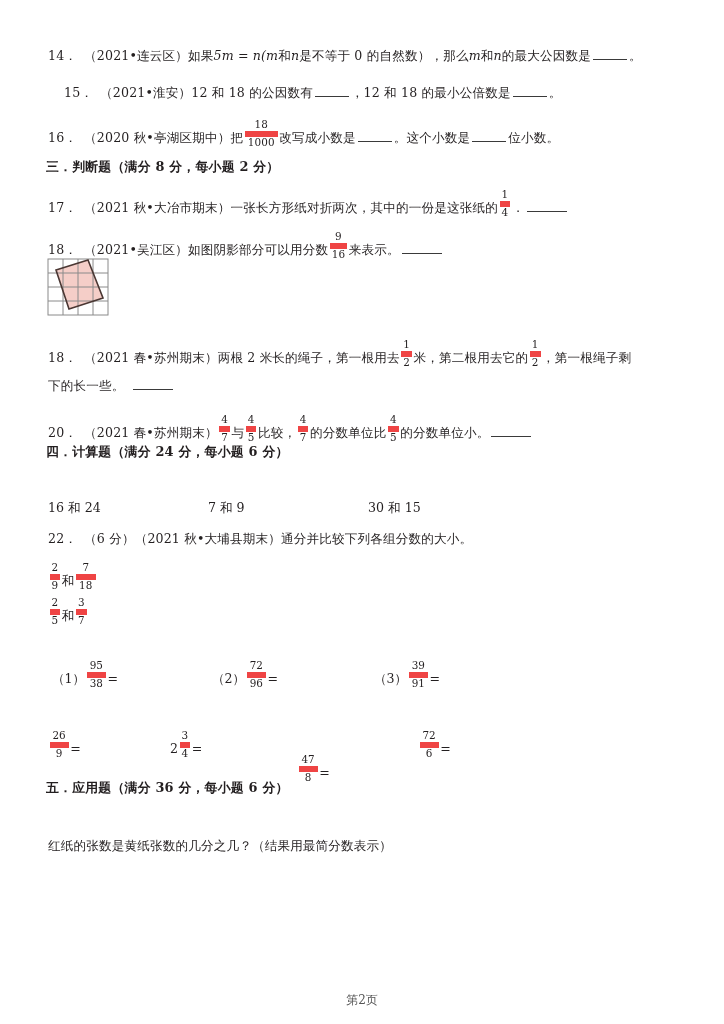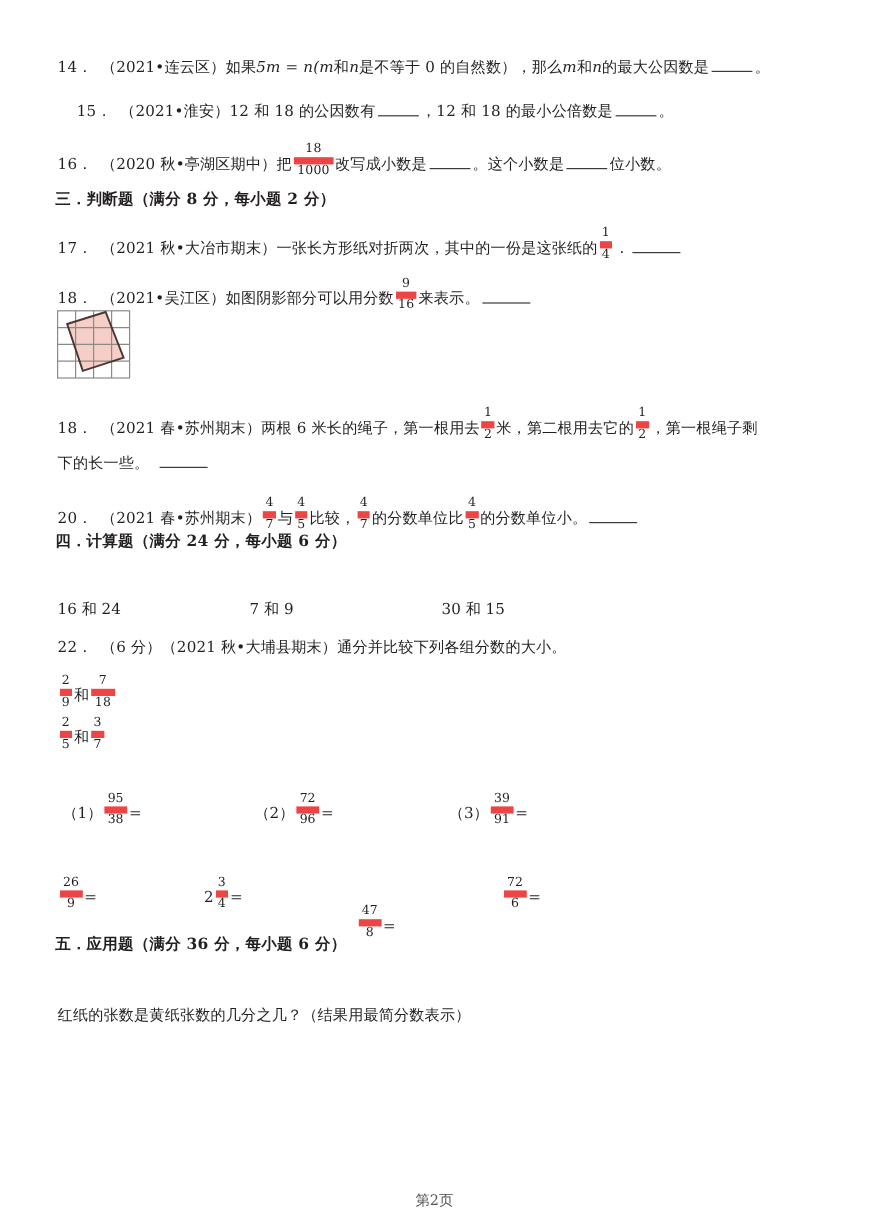--- a/index.html
+++ b/index.html
@@ -114,21 +114,21 @@
         <line x1="46" y1="1" x2="46" y2="57"></line>
         <line x1="1" y1="15" x2="61" y2="15"></line>
         <line x1="1" y1="29" x2="61" y2="29"></line>
         <line x1="1" y1="43" x2="61" y2="43"></line>
       </g>
       <polygon points="9,12 41,2 56,40 22,51" fill="none" stroke="#4a3733" stroke-width="1.6"></polygon>
     </svg>
   </div>
 
   <div class="line" style="left:48px; top:340px;">
-    <span>18．</span><span class="sp"></span><span>（2021 春•苏州期末）</span><span>两根 6 米长的绳子，第一根用去</span><span class="frac"><span class="n">1</span><span class="d">2</span></span><span>米，第二根用去它的</span><span class="frac"><span class="n">1</span><span class="d">2</span></span><span>，第一根绳子剩</span>
+    <span>18．</span><span class="sp"></span><span>（2021 春•苏州期末）</span><span>两根 2 米长的绳子，第一根用去</span><span class="frac"><span class="n">1</span><span class="d">2</span></span><span>米，第二根用去它的</span><span class="frac"><span class="n">1</span><span class="d">2</span></span><span>，第一根绳子剩</span>
   </div>
   <div class="line" style="left:48px; top:378px;">
     <span>下的长一些。</span><span class="sp"></span><span class="blank w3"></span>
   </div>
 
   <div class="line" style="left:48px; top:405px;margin-top:10px;">
     <span>20．</span><span class="sp"></span><span>（2021 春•苏州期末）</span><span class="frac"><span class="n">4</span><span class="d">7</span></span><span>与</span><span class="frac"><span class="n">4</span><span class="d">5</span></span><span>比较，</span><span class="frac"><span class="n">4</span><span class="d">7</span></span><span>的分数单位比</span><span class="frac"><span class="n">4</span><span class="d">5</span></span><span>的分数单位小。</span><span class="blank w3"></span>
   </div>
 
   <div class="line sec-head" style="left:46px; top:446px;">四．计算题（满分 24 分，每小题 6 分）</div>

